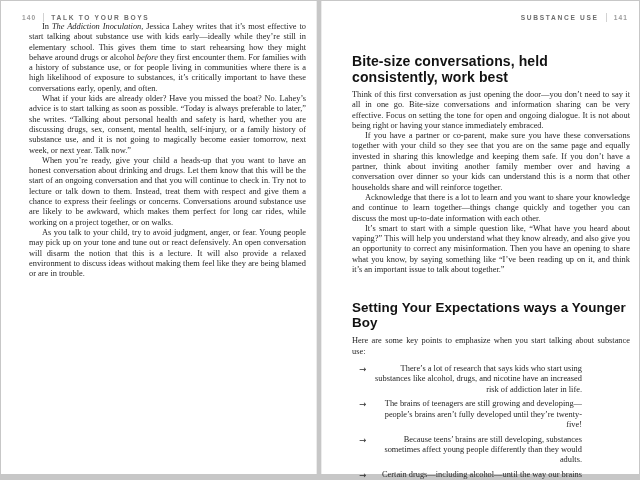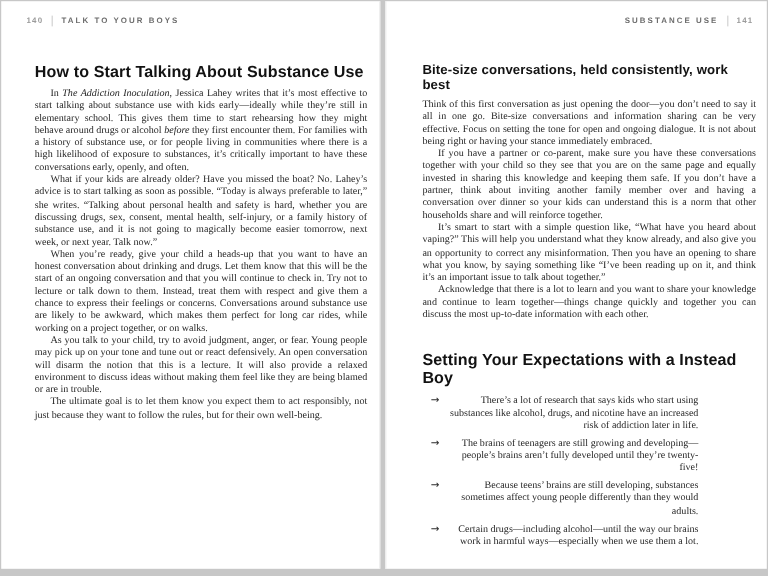--- a/index.html
+++ b/index.html
@@ -26,21 +26,21 @@
   .running-head .pagenum { color:#9b9b9b; letter-spacing:1.1px; }
   .head-rule { width:1px; height:9px; background:#d2d2d2; }
 
   h1.chapter-heading {
     font-family:"Liberation Sans", sans-serif;
     font-size:13.4px; font-weight:800; letter-spacing:.1px;
     color:#121212; margin:30px 0 6px 0;
   }
   h2.sub-heading {
     font-family:"Liberation Sans", sans-serif;
-    font-size:11px; font-weight:800; letter-spacing:.1px;
+    font-size:14px; font-weight:800; letter-spacing:.1px;
     color:#121212; margin:31px 0 5px 0;
   }
   h1.section-heading {
     font-family:"Liberation Sans", sans-serif;
     font-size:13.4px; font-weight:800; letter-spacing:.1px;
     color:#121212; margin:25px 0 6px 0;
   }
 
   p.body {
     font-size:8.4px; line-height:10.3px; color:#262626;
@@ -64,44 +64,43 @@
 
 <div class="screen">
 
   <div class="page left">
     <div class="running-head">
       <span class="pagenum">140</span>
       <span class="head-rule"></span>
       <span>TALK TO YOUR BOYS</span>
     </div>
 
-    <h1 class="chapter-heading">How to Start Talking About Substance Use</h1>
 
     <p class="body indent">In <em>The Addiction Inoculation</em>, Jessica Lahey writes that it’s most effective to start talking about substance use with kids early—ideally while they’re still in elementary school. This gives them time to start rehearsing how they might behave around drugs or alcohol <em>before</em> they first encounter them. For families with a history of substance use, or for people living in communities where there is a high likelihood of exposure to substances, it’s critically important to have these conversations early, openly, and often.</p>
     <p class="body indent">What if your kids are already older? Have you missed the boat? No. Lahey’s advice is to start talking as soon as possible. “Today is always preferable to later,” she writes. “Talking about personal health and safety is hard, whether you are discussing drugs, sex, consent, mental health, self-injury, or a family history of substance use, and it is not going to magically become easier tomorrow, next week, or next year. Talk now.”</p>
     <p class="body indent">When you’re ready, give your child a heads-up that you want to have an honest conversation about drinking and drugs. Let them know that this will be the start of an ongoing conversation and that you will continue to check in. Try not to lecture or talk down to them. Instead, treat them with respect and give them a chance to express their feelings or concerns. Conversations around substance use are likely to be awkward, which makes them perfect for long car rides, while working on a project together, or on walks.</p>
     <p class="body indent">As you talk to your child, try to avoid judgment, anger, or fear. Young people may pick up on your tone and tune out or react defensively. An open conversation will disarm the notion that this is a lecture. It will also provide a relaxed environment to discuss ideas without making them feel like they are being blamed or are in trouble.</p>
-    <p class="body indent">The ultimate goal is to let them know you expect them to act responsibly, not just because they want to follow the rules, but for their own well-being.</p>
   </div>
 
   <div class="page right">
     <div class="running-head">
       <span>SUBSTANCE USE</span>
       <span class="head-rule"></span>
       <span class="pagenum">141</span>
     </div>
 
     <h2 class="sub-heading">Bite-size conversations, held consistently, work best</h2>
 
     <p class="body">Think of this first conversation as just opening the door—you don’t need to say it all in one go. Bite-size conversations and information sharing can be very effective. Focus on setting the tone for open and ongoing dialogue. It is not about being right or having your stance immediately embraced.</p>
     <p class="body indent">If you have a partner or co-parent, make sure you have these conversations together with your child so they see that you are on the same page and equally invested in sharing this knowledge and keeping them safe. If you don’t have a partner, think about inviting another family member over and having a conversation over dinner so your kids can understand this is a norm that other households share and will reinforce together.</p>
+    <p class="body indent">Acknowledge that there is a lot to learn and you want to share your knowledge and continue to learn together—things change quickly and together you can discuss the most up-to-date information with each other.</p>
     <p class="body indent">It’s smart to start with a simple question like, “What have you heard about vaping?” This will help you understand what they know already, and also give you an opportunity to correct any misinformation. Then you have an opening to share what you know, by saying something like “I’ve been reading up on it, and think it’s an important issue to talk about together.”</p>
-    <p class="body indent">Acknowledge that there is a lot to learn and you want to share your knowledge and continue to learn together—things change quickly and together you can discuss the most up-to-date information with each other.</p>
 
-    <h1 class="section-heading">Setting Your Expectations with a Instead Boy</h1>
+    <h1 class="section-heading">Setting Your Expectations ways a Younger Boy</h1>
+    <p class="body">Here are some key points to emphasize when you start talking about substance use:</p>
 
     <ul class="key-points">
       <li>
         <span class="arrow-glyph">→</span>
         <span class="bullet-text">There’s a lot of research that says kids who start using substances like alcohol, drugs, and nicotine have an increased risk of addiction later in life.</span>
       </li>
       <li>
         <span class="arrow-glyph">→</span>
         <span class="bullet-text">The brains of teenagers are still growing and developing—people’s brains aren’t fully developed until they’re twenty-five!</span>
       </li>

